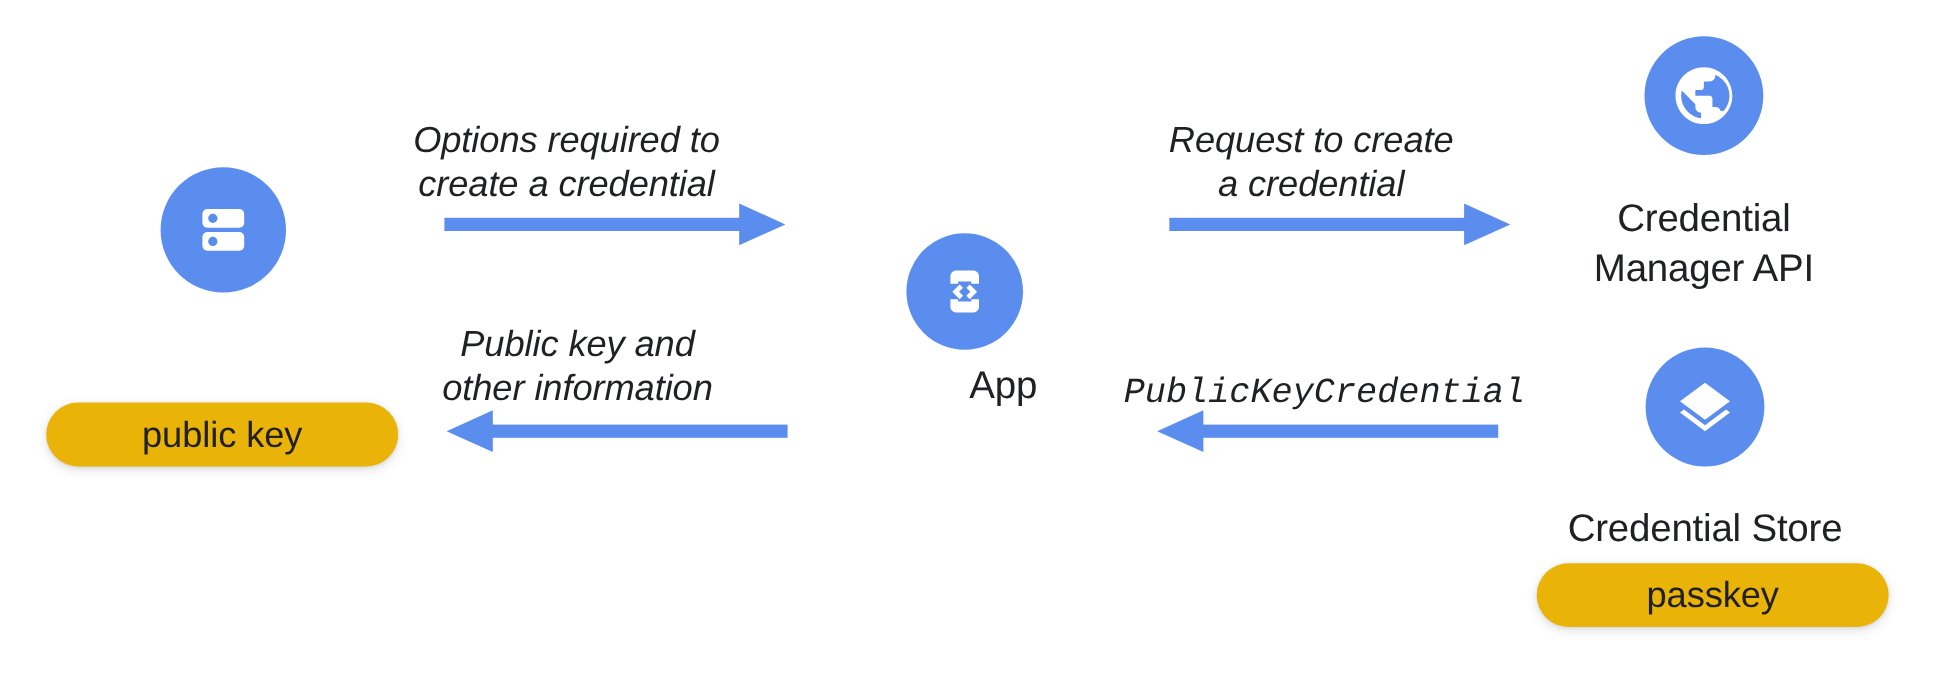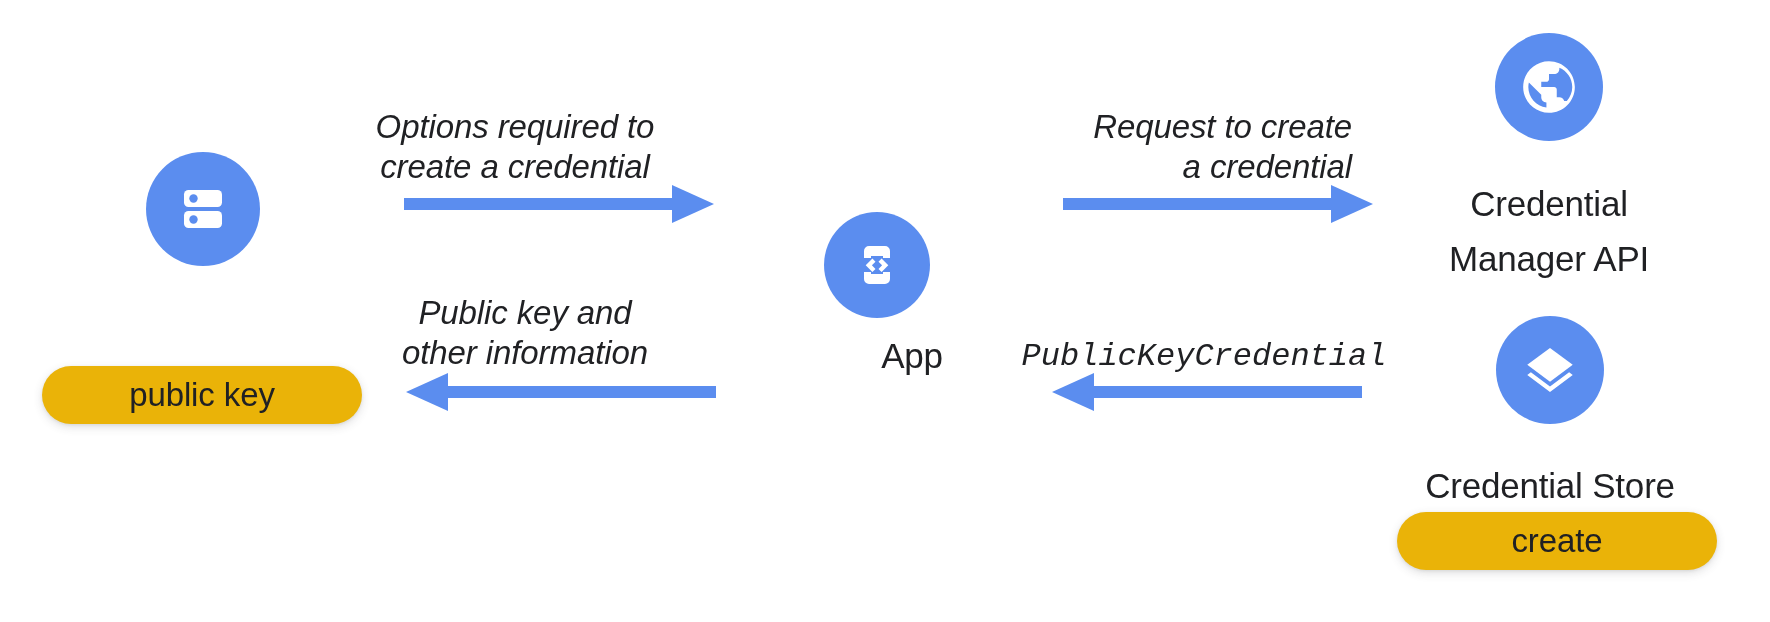--- a/index.html
+++ b/index.html
@@ -30,21 +30,21 @@
     justify-content: center;
   }
   .badge svg { display: block; }
 
   
   .caption {
     position: absolute;
     text-align: center;
     color: #202124;
     font-size: 35px;
-    line-height: 55px;
+    line-height: 45px;
     letter-spacing: -0.2px;
     white-space: pre-line;
     font-family: "Liberation Sans", sans-serif;
   }
 
   
   .pill {
     position: absolute;
     background: #eab308;
     border-radius: 999px;
@@ -150,37 +150,37 @@
 
   <div class="badge" style="left:1496px; top:316px; width:108px; height:108px;">
     <span>
       <svg width="62" height="62" viewBox="0 0 24 24" aria-hidden="true">
         <path fill="#ffffff" d="M12 3.5L3.2 10 12 16.5 20.8 10 12 3.5z"></path>
         <path fill="#ffffff" d="M12 18.4L4.6 12.9l-1.4 1.05L12 20.5l8.8-6.55-1.4-1.05L12 18.4z"></path>
       </svg>
     </span>
   </div>
   <div class="caption" style="left:1390px; top:458px; width:320px;">Credential Store</div>
-  <div class="pill" style="left:1397px; top:512px; width:320px; height:58px;">create</div>
+  <div class="pill" style="left:1397px; top:512px; width:320px; height:58px;">passkey</div>
 
   <div class="arrow-label" style="left:355px; top:107px; width:320px;">Options required to
 create a credential</div>
   <div class="arrow right" style="left:404px; top:198px; width:310px;">
     <div class="shaft"></div>
     <div class="head"></div>
   </div>
 
   <div class="arrow-label" style="left:365px; top:293px; width:320px;">Public key and
 other information</div>
   <div class="arrow left" style="left:406px; top:386px; width:310px;">
     <div class="shaft"></div>
     <div class="head"></div>
   </div>
 
-  <div class="arrow-label" style="left:1032px; top:107px; width:320px;text-align:right;">Request to create
+  <div class="arrow-label" style="left:1032px; top:107px; width:320px;">Request to create
 a credential</div>
   <div class="arrow right" style="left:1063px; top:198px; width:310px;">
     <div class="shaft"></div>
     <div class="head"></div>
   </div>
 
   <div class="arrow-label mono" style="left:1012px; top:337px; width:384px;">PublicKeyCredential</div>
   <div class="arrow left" style="left:1052px; top:386px; width:310px;">
     <div class="shaft"></div>
     <div class="head"></div>

